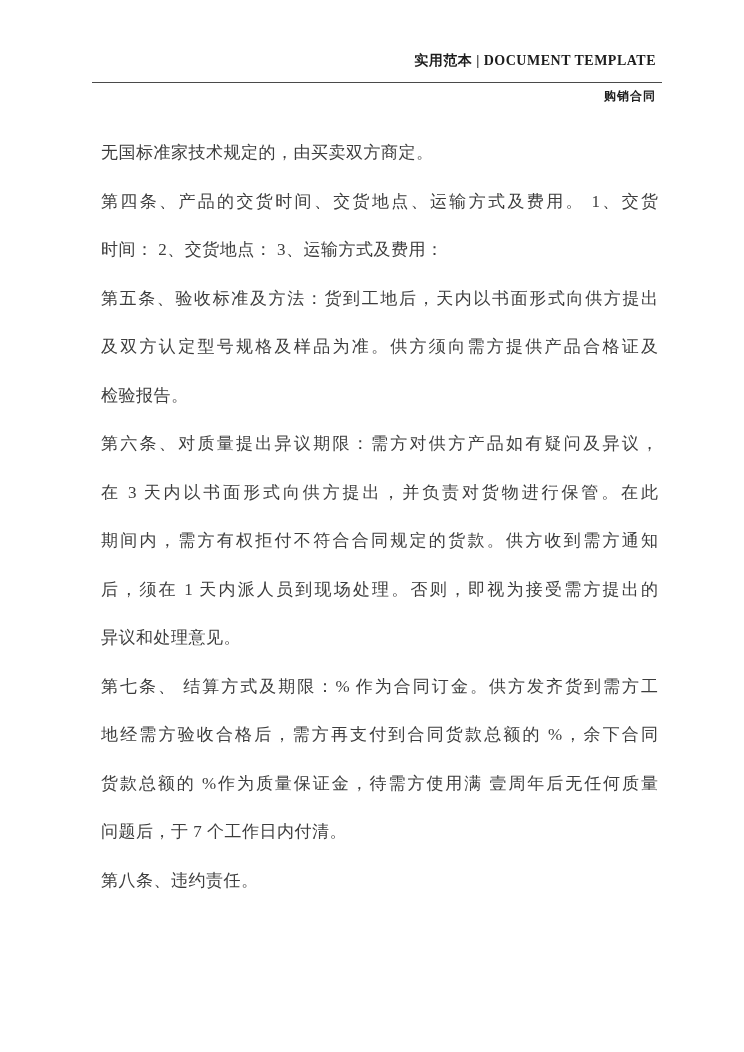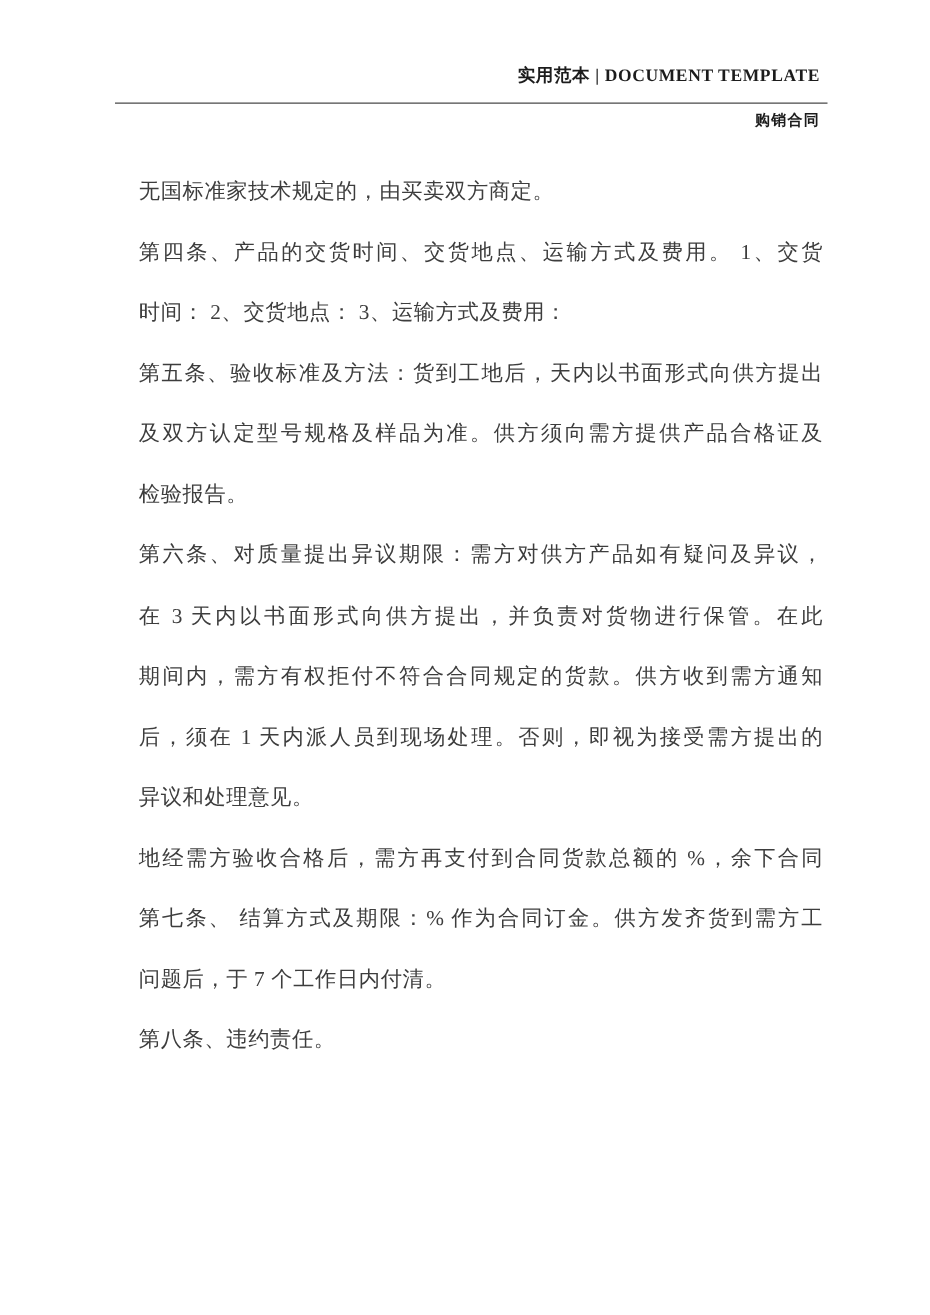--- a/index.html
+++ b/index.html
@@ -52,21 +52,20 @@
     width: 557px;
     color: #3d3d3d;
     font-size: 17px;
   }
   .line {
     height: 48.5px;
     line-height: 48.5px;
     text-align: left;
     white-space: nowrap;
     letter-spacing: 0.5px;
-    margin-left: 10px;
   }
   .line.fill {
     white-space: normal;
     text-align: justify;
     text-align-last: justify;
     letter-spacing: normal;
   }
   
   .page-footer {
     position: absolute;
@@ -97,22 +96,23 @@
     <div class="line fill">第四条、产品的交货时间、交货地点、运输方式及费用。 1、交货</div>
     <div class="line">时间： 2、交货地点： 3、运输方式及费用：</div>
     <div class="line fill">第五条、验收标准及方法：货到工地后，天内以书面形式向供方提出</div>
     <div class="line fill">及双方认定型号规格及样品为准。供方须向需方提供产品合格证及</div>
     <div class="line">检验报告。</div>
     <div class="line fill">第六条、对质量提出异议期限：需方对供方产品如有疑问及异议，</div>
     <div class="line fill">在 3 天内以书面形式向供方提出，并负责对货物进行保管。在此</div>
     <div class="line fill">期间内，需方有权拒付不符合合同规定的货款。供方收到需方通知</div>
     <div class="line fill">后，须在 1 天内派人员到现场处理。否则，即视为接受需方提出的</div>
     <div class="line">异议和处理意见。</div>
+    <div class="line fill">第七条、 结算方式及期限：% 作为合同订金。供方发齐货到需方工</div>
     <div class="line fill">地经需方验收合格后，需方再支付到合同货款总额的 %，余下合同</div>
-    <div class="line fill">第七条、 结算方式及期限：% 作为合同订金。供方发齐货到需方工</div>
+    <div class="line fill">货款总额的 %作为质量保证金，待需方使用满 壹周年后无任何质量</div>
     <div class="line">问题后，于 7 个工作日内付清。</div>
     <div class="line">第八条、违约责任。</div>
   </div>
 
   <div class="page-footer">
     <span class="page-number">第 3 页</span>
   </div>
 
 </div>
 

